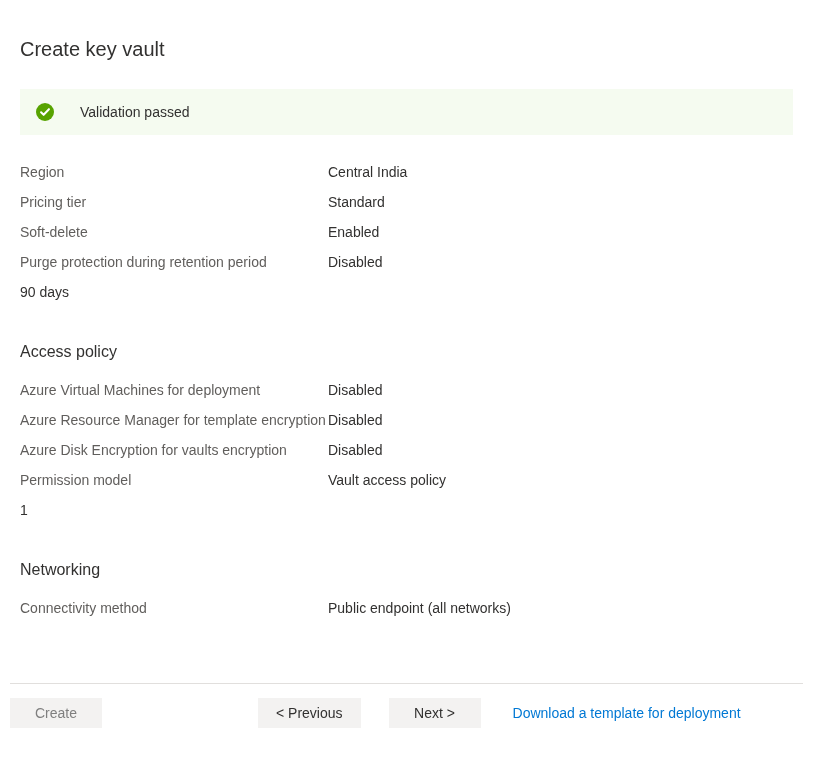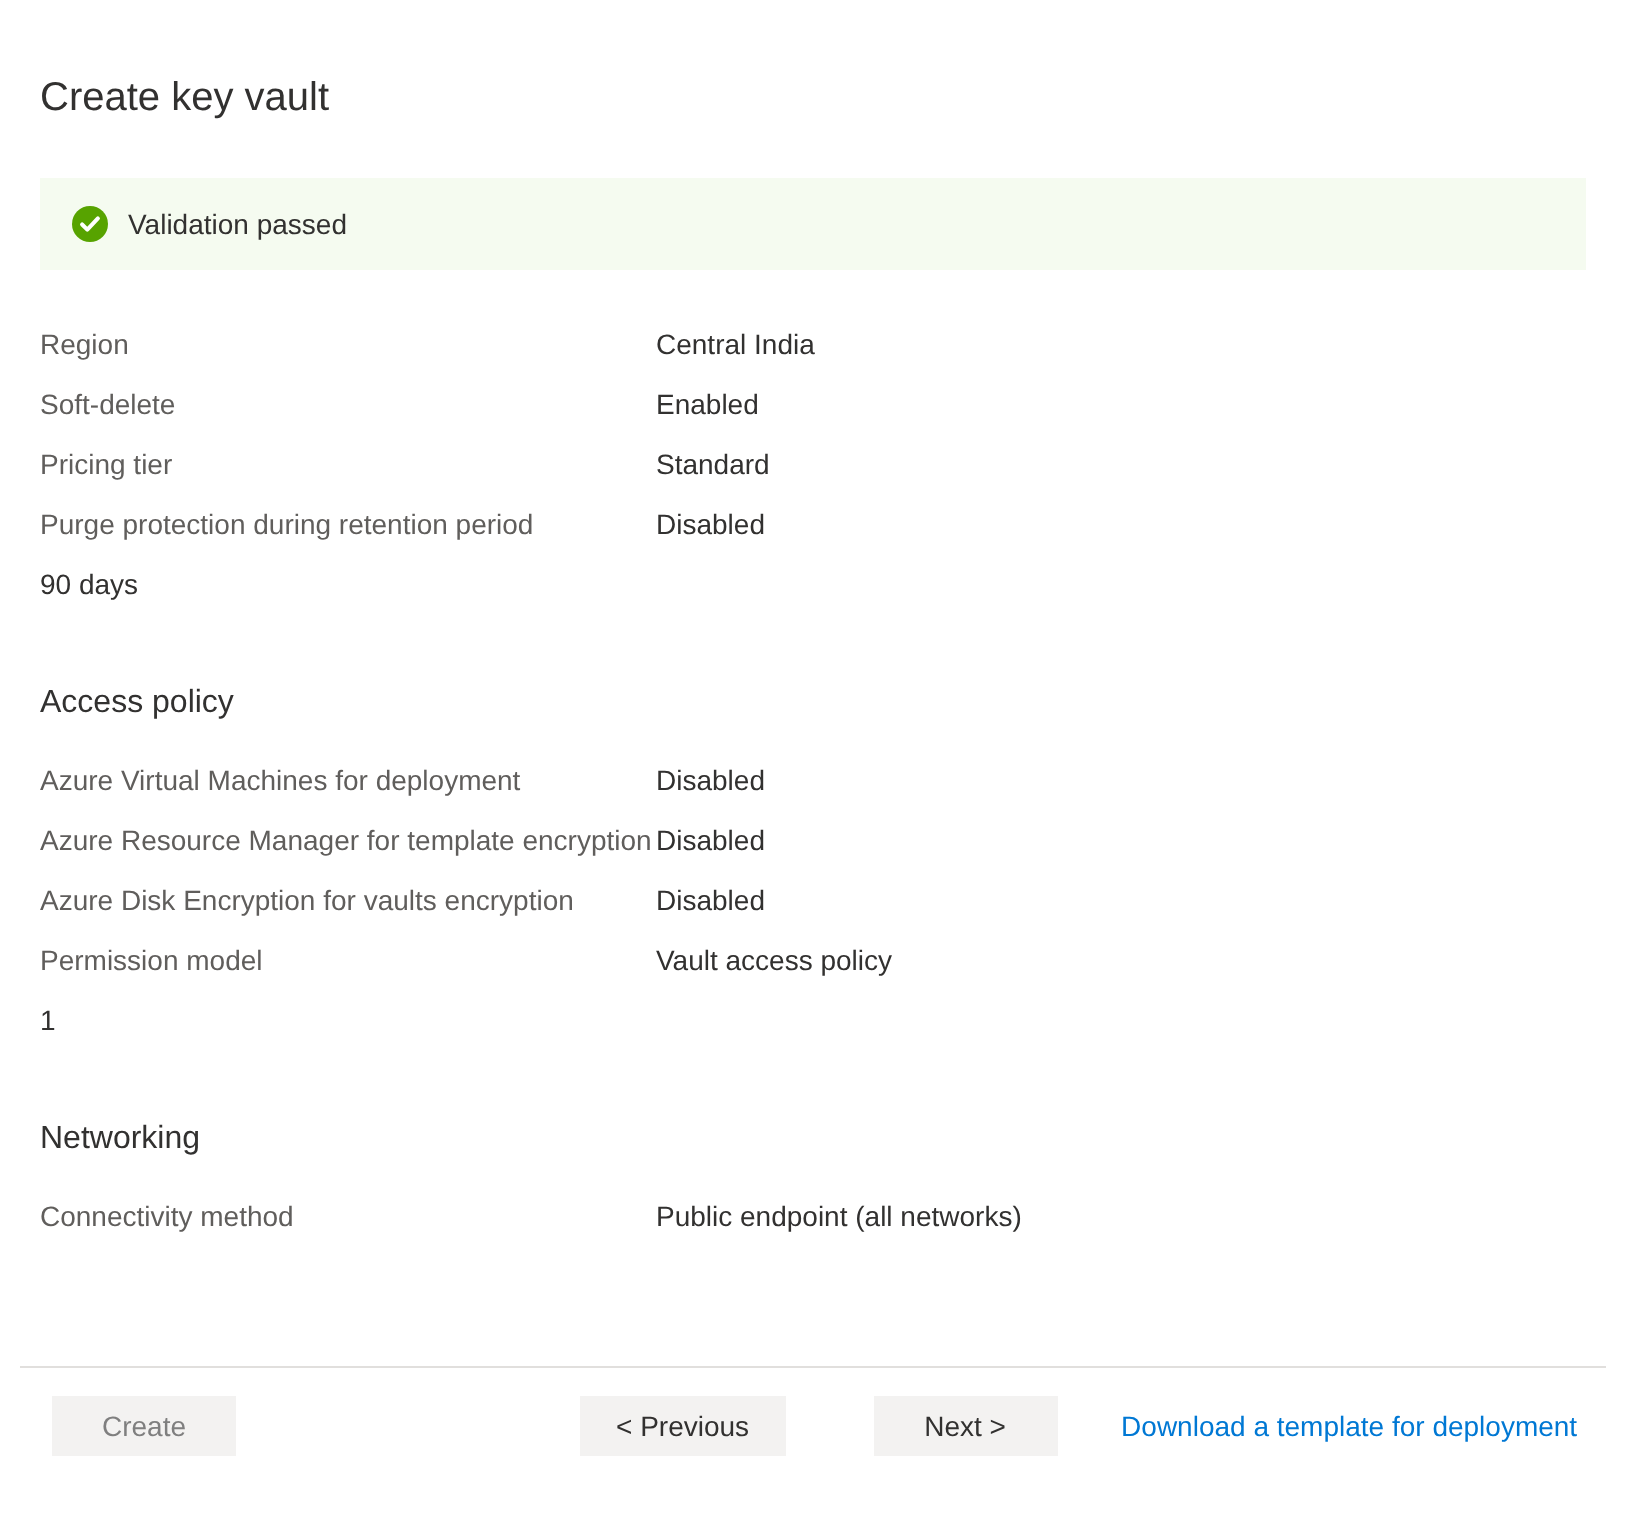--- a/index.html
+++ b/index.html
@@ -20,21 +20,21 @@
       font-weight: 400;
       color: #323130;
       margin-bottom: 28px;
       margin-top: 18px;
     }
     .validation-banner {
       background: #f5fbf0;
       padding: 14px 16px;
       display: flex;
       align-items: center;
-      gap: 10px;
+      gap: 26px;
       margin-bottom: 22px;
     }
     .validation-banner .check-icon {
       width: 18px;
       height: 18px;
       flex-shrink: 0;
     }
     .validation-banner .msg {
       font-size: 14px;
       color: #323130;
@@ -77,21 +77,20 @@
     }
     .btn {
       border: none;
       font-family: inherit;
       font-size: 14px;
       padding: 7px 18px;
       cursor: pointer;
       background: #f3f2f1;
       color: #323130;
       min-width: 92px;
-      margin-left: 16px;
     }
     .btn-create {
       color: #7f7f7f;
     }
     .footer .spacer1 {
       width: 140px;
     }
     .footer .spacer2 {
       width: 12px;
     }
@@ -119,26 +118,26 @@
   </span>
   <span class="msg">Validation passed</span>
 </div>
 
 <div>
   <div class="summary-row">
     <div class="summary-label">Region</div>
     <div class="summary-value">Central India</div>
   </div>
   <div class="summary-row">
+    <div class="summary-label">Pricing tier</div>
+    <div class="summary-value">Standard</div>
+  </div>
+  <div class="summary-row">
     <div class="summary-label">Soft-delete</div>
     <div class="summary-value">Enabled</div>
-  </div>
-  <div class="summary-row">
-    <div class="summary-label">Pricing tier</div>
-    <div class="summary-value">Standard</div>
   </div>
   <div class="summary-row">
     <div class="summary-label">Purge protection during retention period</div>
     <div class="summary-value">Disabled</div>
   </div>
   <div class="summary-row">
     <div class="summary-value">90 days</div>
   </div>
 </div>
 

